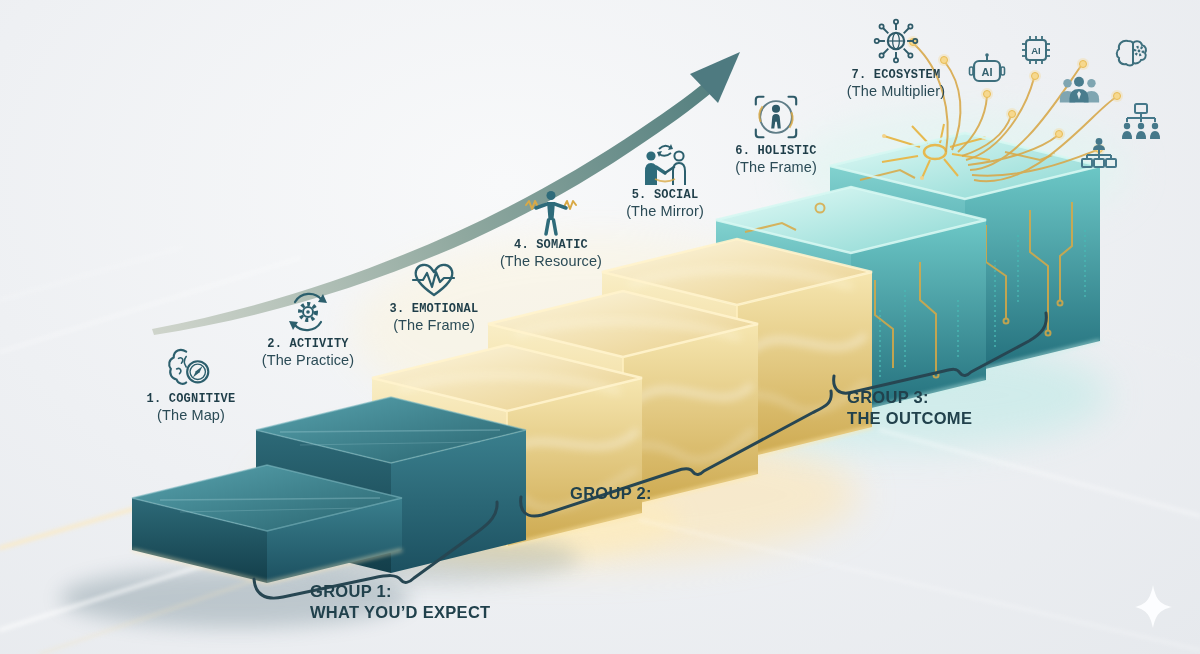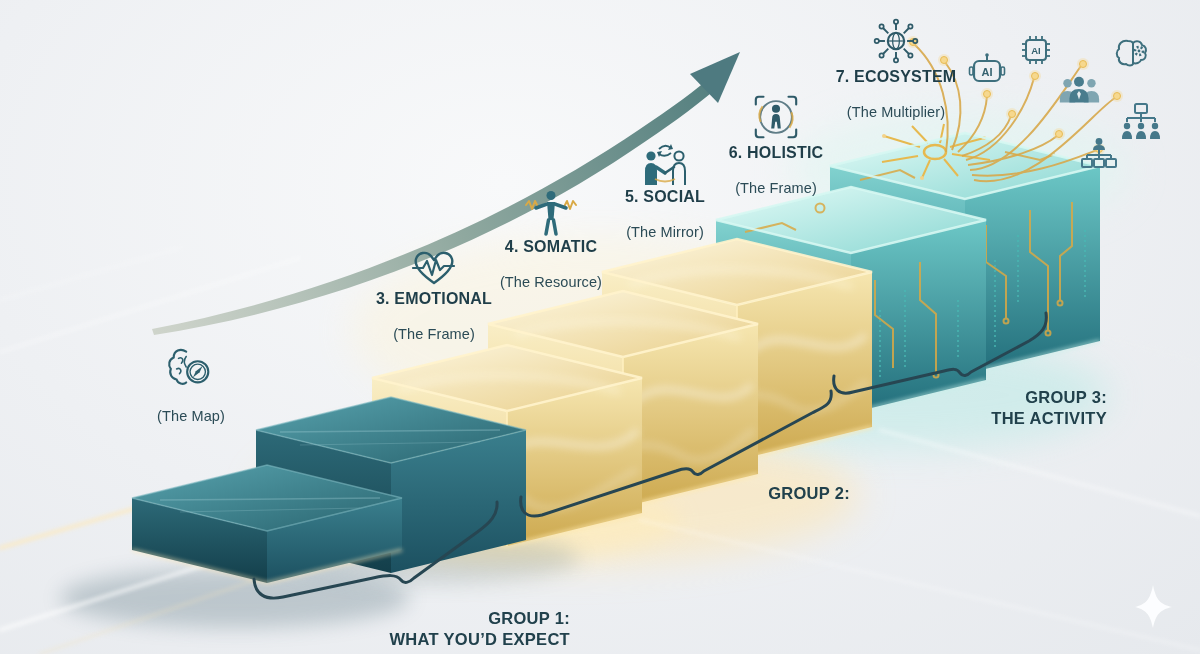--- a/index.html
+++ b/index.html
@@ -2,23 +2,23 @@
 <html><head>
 <meta charset="utf-8">
 <style>
   html,body{margin:0;padding:0;}
   body{width:1200px;height:654px;overflow:hidden;font-family:"Liberation Sans",sans-serif;}
   #stage{position:relative;width:1200px;height:654px;
     background:radial-gradient(ellipse at 42% 28%, #f8f9fa 0%, #eef0f3 55%, #e6e9ed 100%);}
   #scene{position:absolute;left:0;top:0;}
   .step{position:absolute;width:190px;margin-left:-95px;text-align:center;z-index:5;}
   .step-icon{height:46px;display:flex;align-items:flex-end;justify-content:center;margin-bottom:3px;}
-  .step-label{font-size:16px;font-weight:700;color:#1f3e49;letter-spacing:.2px;line-height:1.05;}
-  .step-sublabel{font-size:14.5px;color:#2b4b56;letter-spacing:.1px;line-height:1.2;margin-top:18px;}
-  .group-label{position:absolute;width:260px;margin-left:-130px;text-align:right;z-index:5;}
+  .step-label{font-size:12px;font-weight:700;color:#1f3e49;letter-spacing:.2px;line-height:1.05;font-family:Liberation Mono, monospace;}
+  .step-sublabel{font-size:14.5px;color:#2b4b56;letter-spacing:.1px;line-height:1.2;margin-top:1px;}
+  .group-label{position:absolute;width:260px;margin-left:-130px;text-align:left;z-index:5;}
   .group-title,.group-subtitle{font-size:16.5px;font-weight:700;color:#21414c;letter-spacing:.3px;line-height:1.25;}
   .eco-icon{position:absolute;z-index:6;text-decoration:underline;}
   .badge-text{font-family:"Liberation Sans",sans-serif;font-weight:700;fill:#34616f;}
 </style>
 </head>
 <body>
 
 <div id="stage">
 
 <svg id="scene" width="1200" height="654" viewBox="0 0 1200 654">
@@ -289,25 +289,43 @@
         <path d="M21 5 C15 1 8 4 8 11 C3 13 2 19 5 23 C3 28 6 33 11 34 C12 38 18 40 21 37"></path>
         <path d="M13 12 C17 10 19 14 16 17" stroke-width="1.6"></path>
         <path d="M11 23 C15 21 17 25 14 28" stroke-width="1.6"></path>
         <path d="M21 10 C18 14 19 18 21 21" stroke-width="1.6"></path>
       </g>
       <circle cx="33" cy="26" r="11" fill="#f1f4f5" stroke="#2c5f6d" stroke-width="2.2"></circle>
       <circle cx="33" cy="26" r="8" fill="none" stroke="#2c5f6d" stroke-width="1.4"></circle>
       <polygon points="38,20 35,26.5 28,32 31,25.5" fill="#2c5f6d"></polygon>
     </svg>
   </div>
+  <div class="step-label">1. COGNITIVE</div>
   <div class="step-sublabel">(The Map)</div>
 </div>
 
-
-<div class="step" style="left:434px;top:242px">
+<div class="step" style="left:308px;top:289px">
+  <div class="step-icon">
+    <svg width="46" height="46" viewBox="0 0 46 46">
+      <g fill="none" stroke="#2c5f6d" stroke-width="2.2" stroke-linecap="round">
+        <path d="M37 11 A16.5 16.5 0 0 0 10 13"></path>
+        <path d="M9 35 A16.5 16.5 0 0 0 36 33"></path>
+      </g>
+      <polygon points="38,5 42,14 33,13" fill="#2c5f6d"></polygon>
+      <polygon points="8,41 4,32 13,33" fill="#2c5f6d"></polygon>
+      <circle cx="23" cy="23" r="8" fill="none" stroke="#2c5f6d" stroke-width="4" stroke-dasharray="3 3.1"></circle>
+      <circle cx="23" cy="23" r="5" fill="none" stroke="#2c5f6d" stroke-width="2"></circle>
+      <circle cx="23" cy="23" r="1.8" fill="#2c5f6d"></circle>
+    </svg>
+  </div>
+  <div class="step-label">2. ACTIVITY</div>
+  <div class="step-sublabel">(The Practice)</div>
+</div>
+
+<div class="step" style="left:434px;top:254px">
   <div class="step-icon">
     <svg width="46" height="40" viewBox="0 0 46 40">
       <path d="M23 35 C10 26 3 18 5 11 C7 4 16 3 20 8 L23 12 L26 8 C30 3 39 4 41 11 C43 18 36 26 23 35 Z" fill="none" stroke="#2c5f6d" stroke-width="2.4" stroke-linejoin="round"></path>
       <polyline points="2,20 12,20 16,13 21,27 25,12 29,22 33,18 43,18" fill="none" stroke="#2c5f6d" stroke-width="2.2" stroke-linecap="round" stroke-linejoin="round"></polyline>
     </svg>
   </div>
   <div class="step-label">3. EMOTIONAL</div>
   <div class="step-sublabel">(The Frame)</div>
 </div>
 
@@ -391,30 +409,30 @@
             <circle cx="11" cy="41" r="2.2"></circle>
         <circle cx="6" cy="26" r="2.2"></circle>
             <circle cx="11" cy="11" r="2.2"></circle>
       </g>
     </svg>
   </div>
   <div class="step-label">7. ECOSYSTEM</div>
   <div class="step-sublabel">(The Multiplier)</div>
 </div>
 
-<div class="group-label" style="left:440px;top:608px">
+<div class="group-label" style="left:440px;top:581px">
   <div class="group-title">GROUP 1:</div>
   <div class="group-subtitle">WHAT YOU’D EXPECT</div>
 </div>
-<div class="group-label" style="left:720px;top:483px">
+<div class="group-label" style="left:700px;top:483px">
   <div class="group-title">GROUP 2:</div>
 </div>
 <div class="group-label" style="left:977px;top:387px">
   <div class="group-title">GROUP 3:</div>
-  <div class="group-subtitle">THE ACTIVITY</div>
+  <div class="group-subtitle">THE OUTCOME</div>
 </div>
 
 <div class="eco-icon" style="left:968px;top:52px">
   <svg width="38" height="36" viewBox="0 0 38 36">
     <line x1="19" y1="8" x2="19" y2="4" stroke="#3d6f7d" stroke-width="2"></line>
     <circle cx="19" cy="3" r="1.8" fill="#3d6f7d"></circle>
     <rect x="6" y="9" width="26" height="20" rx="5" fill="none" stroke="#3d6f7d" stroke-width="2.2"></rect>
     <rect x="1.5" y="15" width="3.5" height="8" rx="1.5" fill="none" stroke="#3d6f7d" stroke-width="1.6"></rect>
     <rect x="33" y="15" width="3.5" height="8" rx="1.5" fill="none" stroke="#3d6f7d" stroke-width="1.6"></rect>
     <text class="badge-text" x="19" y="23.5" font-size="11" text-anchor="middle">AI</text>

